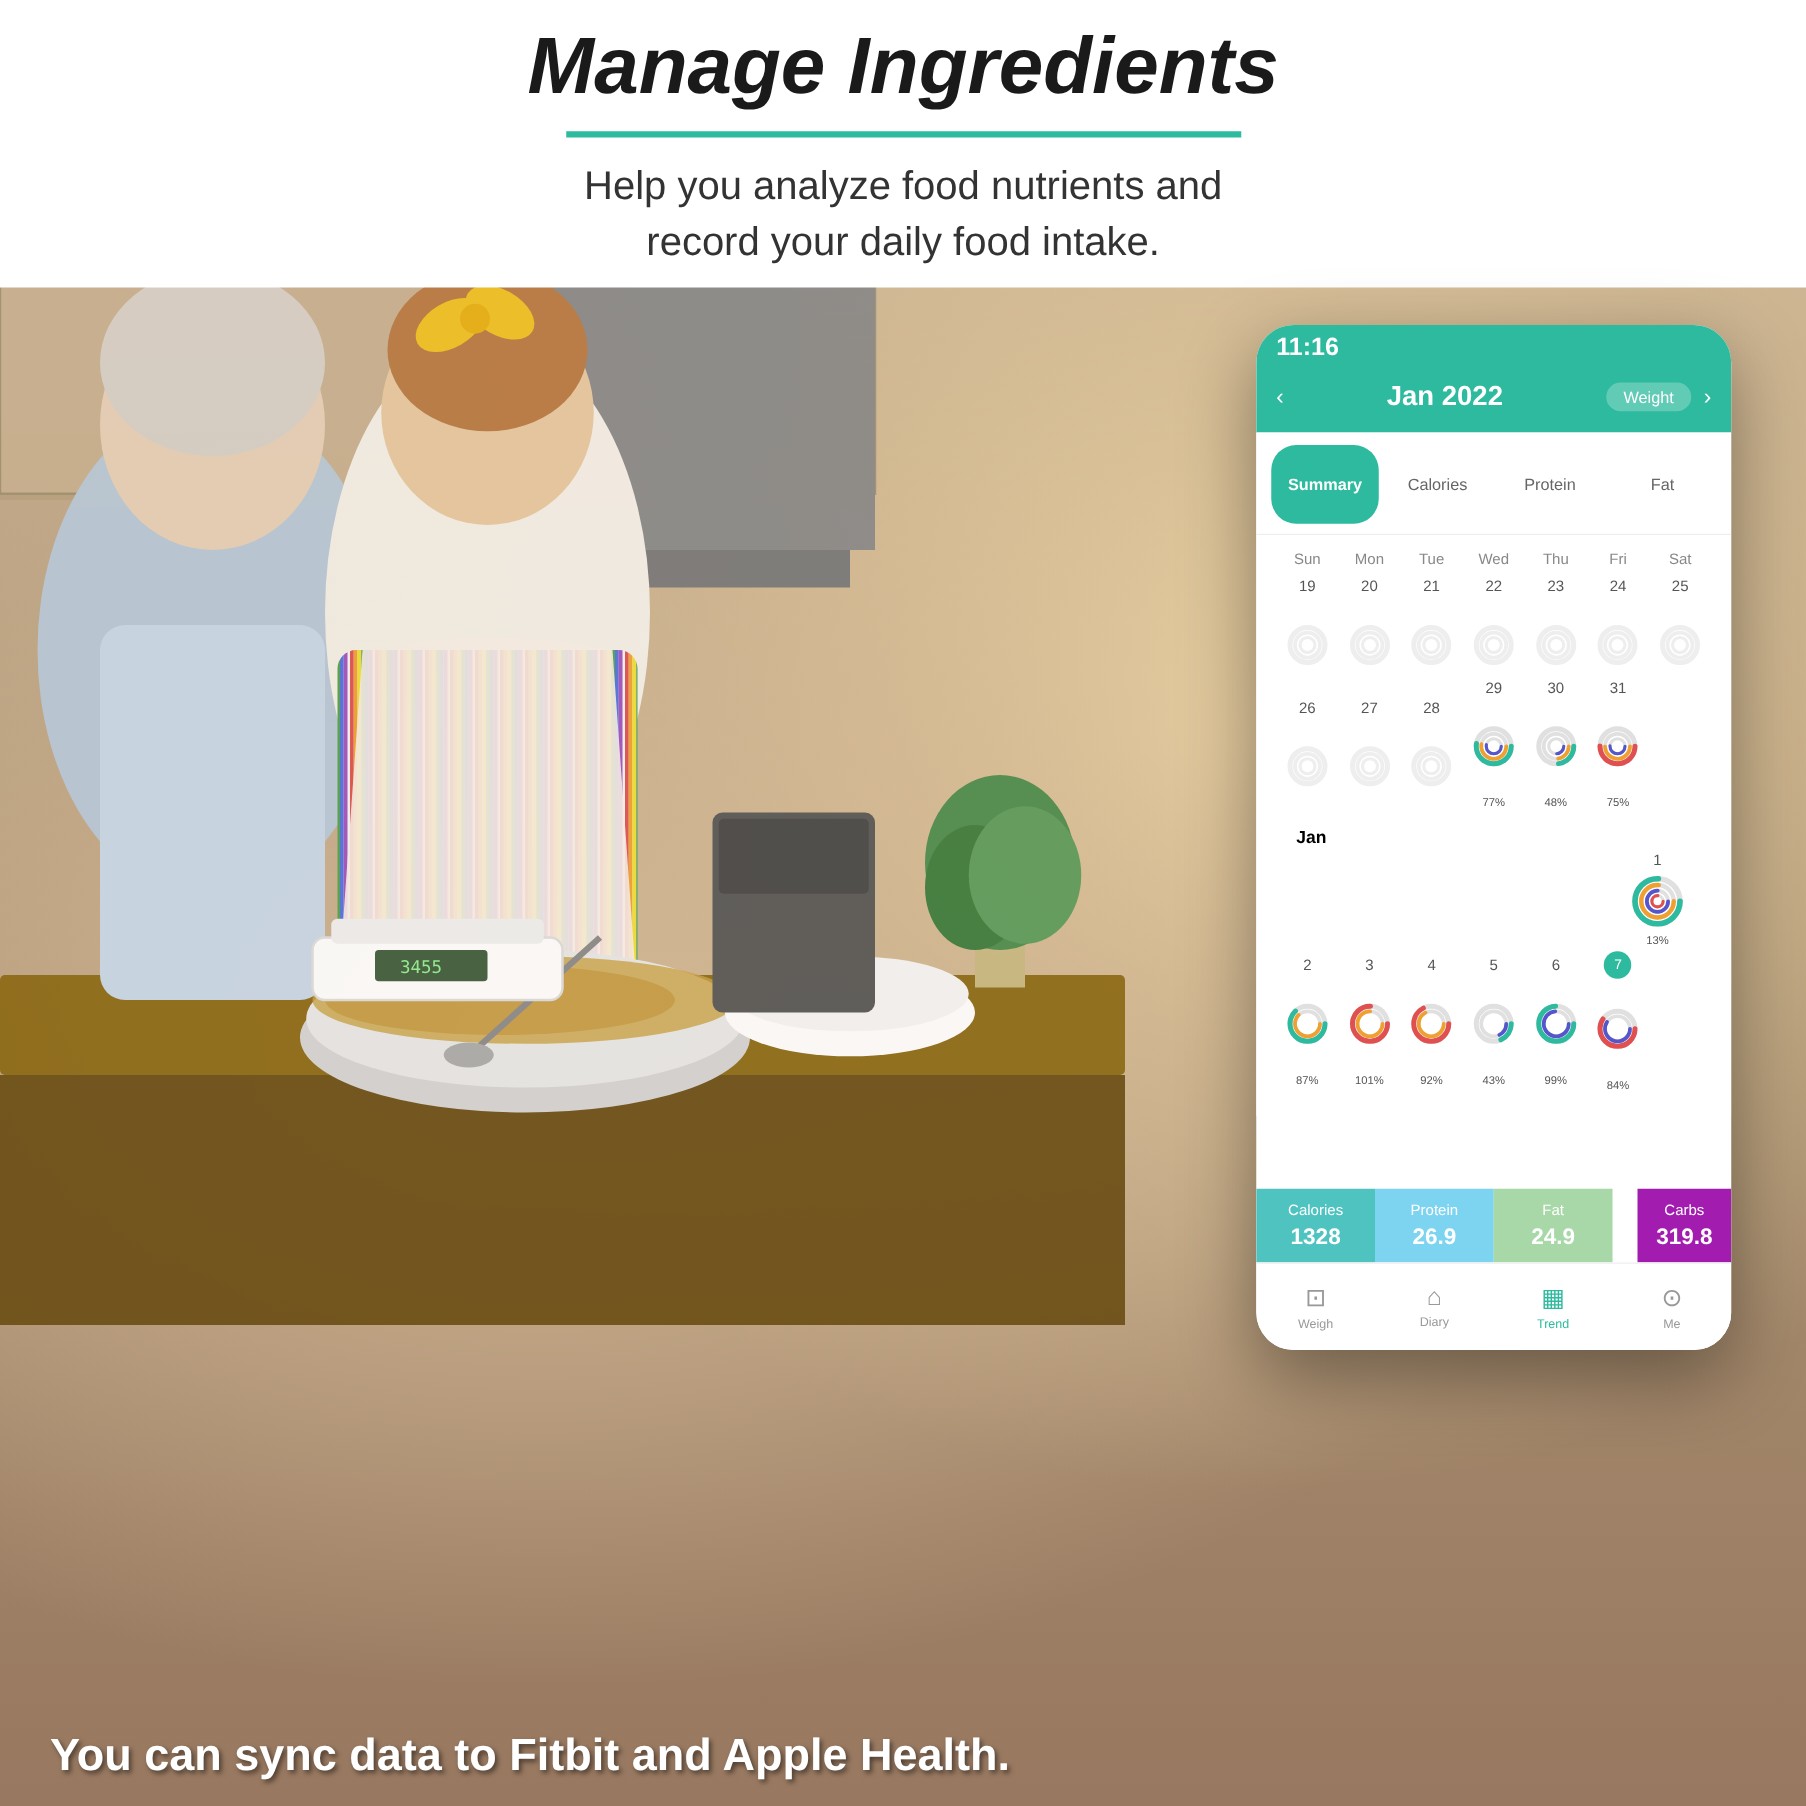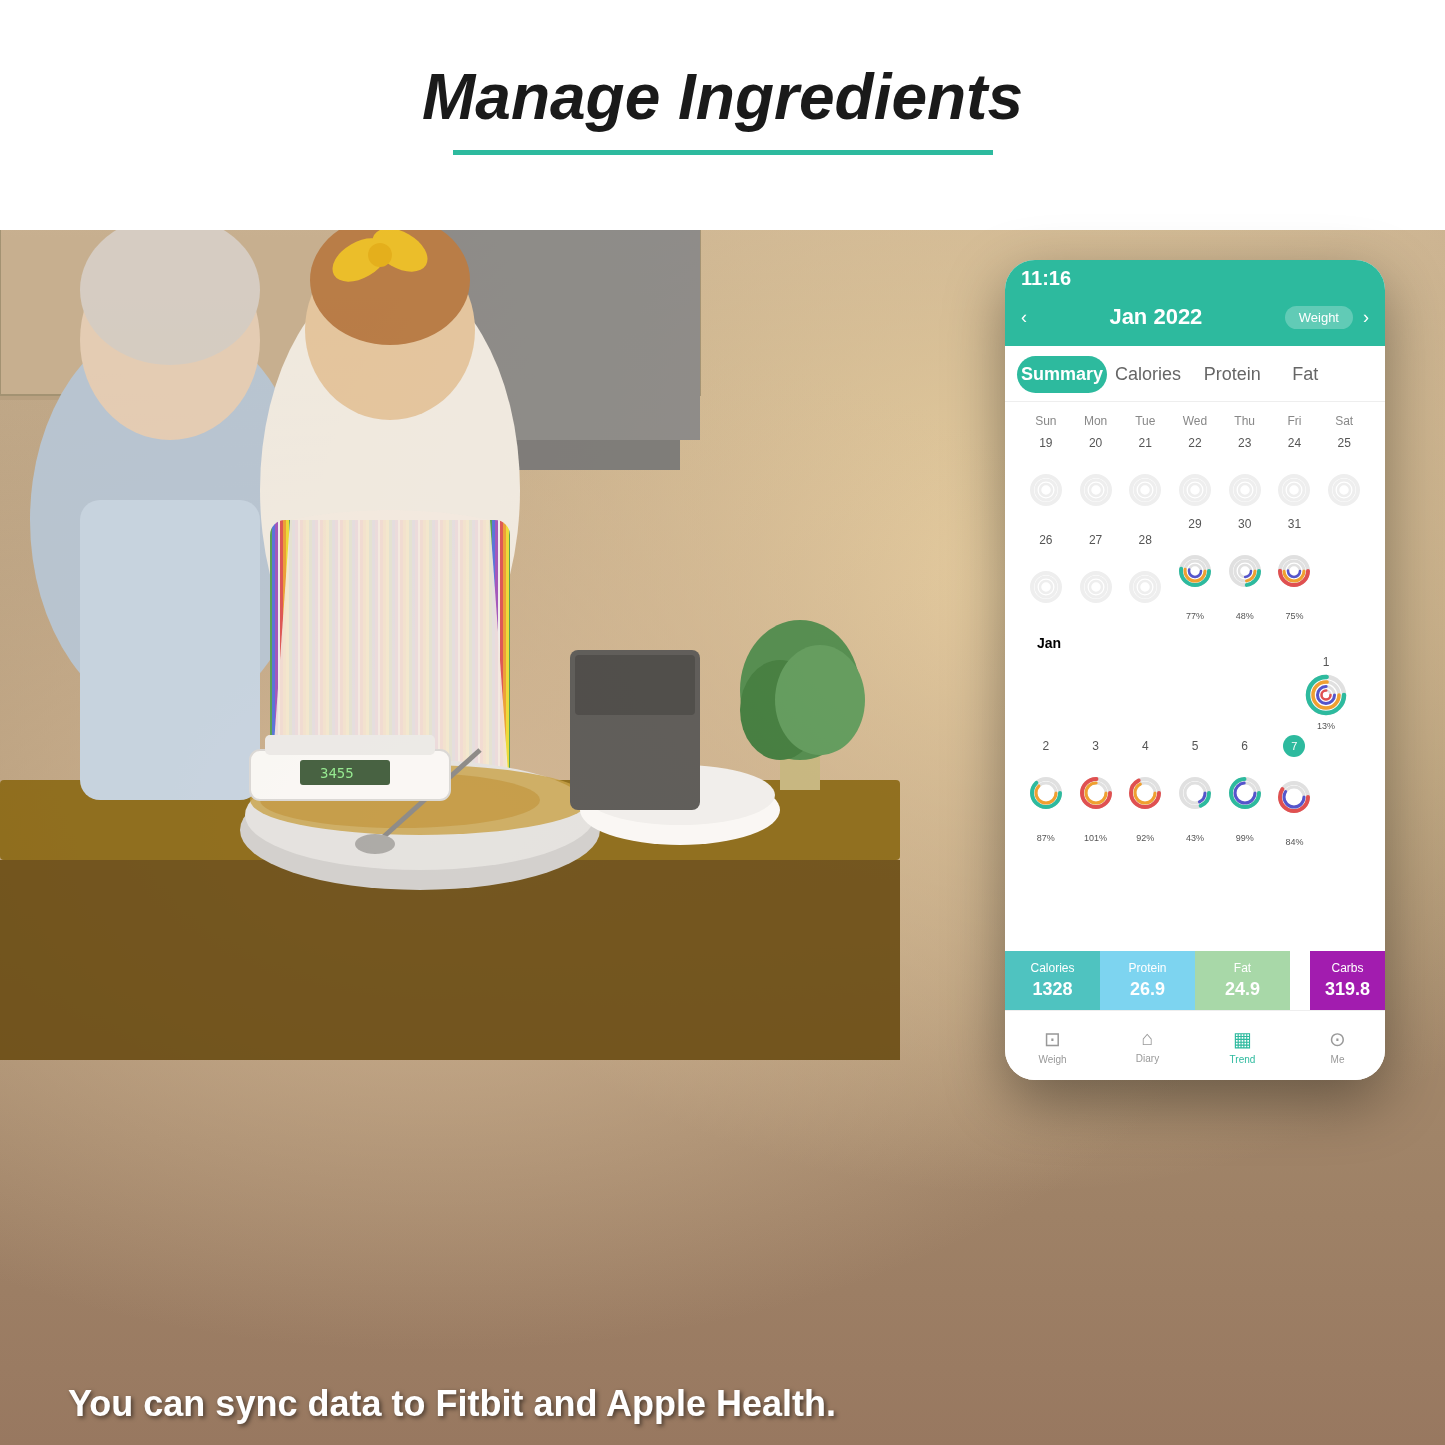--- a/index.html
+++ b/index.html
@@ -75,21 +75,20 @@
     
     .bottom-text {
       position: absolute;
       bottom: 20px;
       left: 40px;
       font-size: 36px;
       font-weight: 700;
       color: #fff;
       text-shadow: 2px 2px 4px rgba(0,0,0,0.5);
       z-index: 20;
-      margin-left: 28px;
     }
 
     
     .phone-container {
       position: absolute;
       right: 60px;
       top: 260px;
       width: 380px;
       height: 820px;
       background: #fff;
@@ -141,22 +140,23 @@
     .tab-bar {
       display: flex;
       background: #fff;
       padding: 10px 12px 8px;
       gap: 4px;
       border-bottom: 1px solid #eee;
     }
 
     .tab-item {
       flex: 1;
-      padding: 8px 4px;
-      font-size: 18px;
+      text-align: center;
+      padding: 24px 4px;
+      font-size: 13px;
       color: #666;
       border-radius: 20px;
       cursor: pointer;
     }
 
     .tab-item.active {
       background: #2dba9e;
       color: #fff;
       font-weight: 600;
     }
@@ -317,20 +317,24 @@
       gap: 3px;
       margin-right: 4px;
     }
   </style>
 </head>
 <body>
 
 <div class="header-section">
   <h1 class="main-title">Manage Ingredients</h1>
   <div class="title-underline"></div>
+  <p class="subtitle">
+    <span>Help you analyze food nutrients and</span><br>
+    <span>record your daily food intake.</span>
+  </p>
 </div>
 
 <div class="photo-area">
   <div class="kitchen-bg"></div>
 
   <svg style="position:absolute;inset:0;width:100%;height:100%;opacity:0.9">
 
     <rect x="0" y="560" width="900" height="80" fill="#8B6914" rx="4"></rect>
     <rect x="0" y="640" width="900" height="200" fill="#6B4D14"></rect>
 

